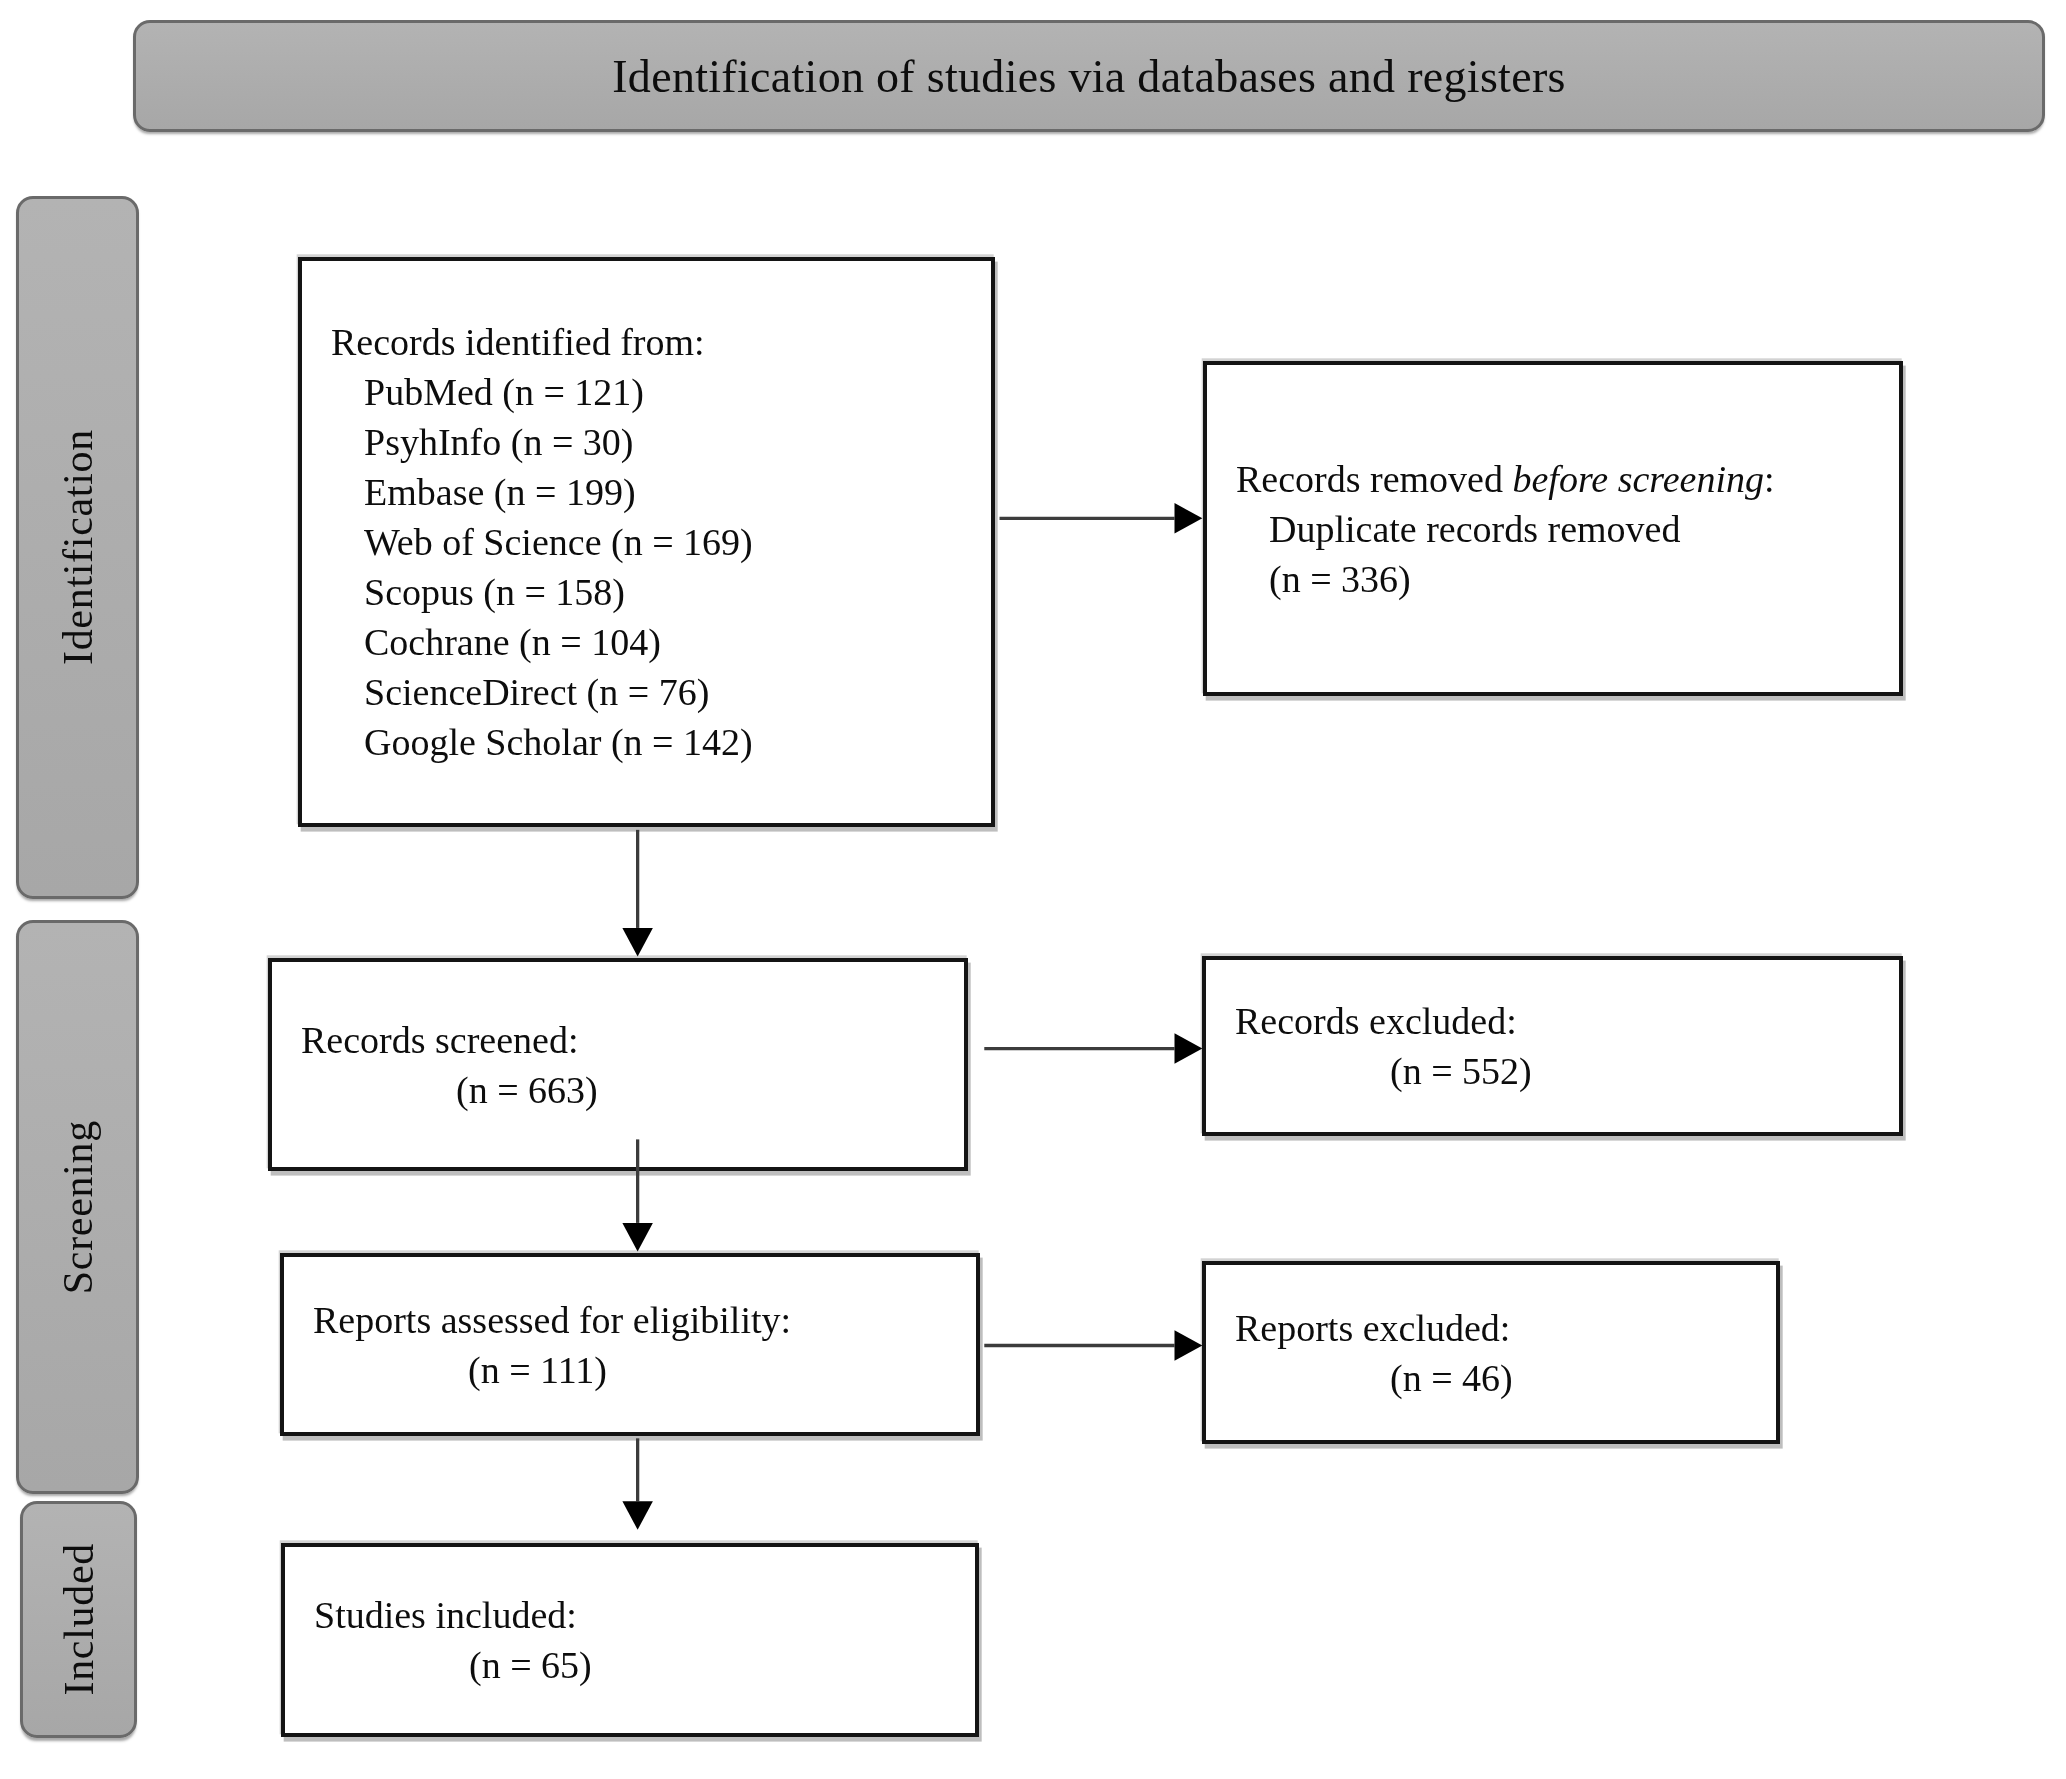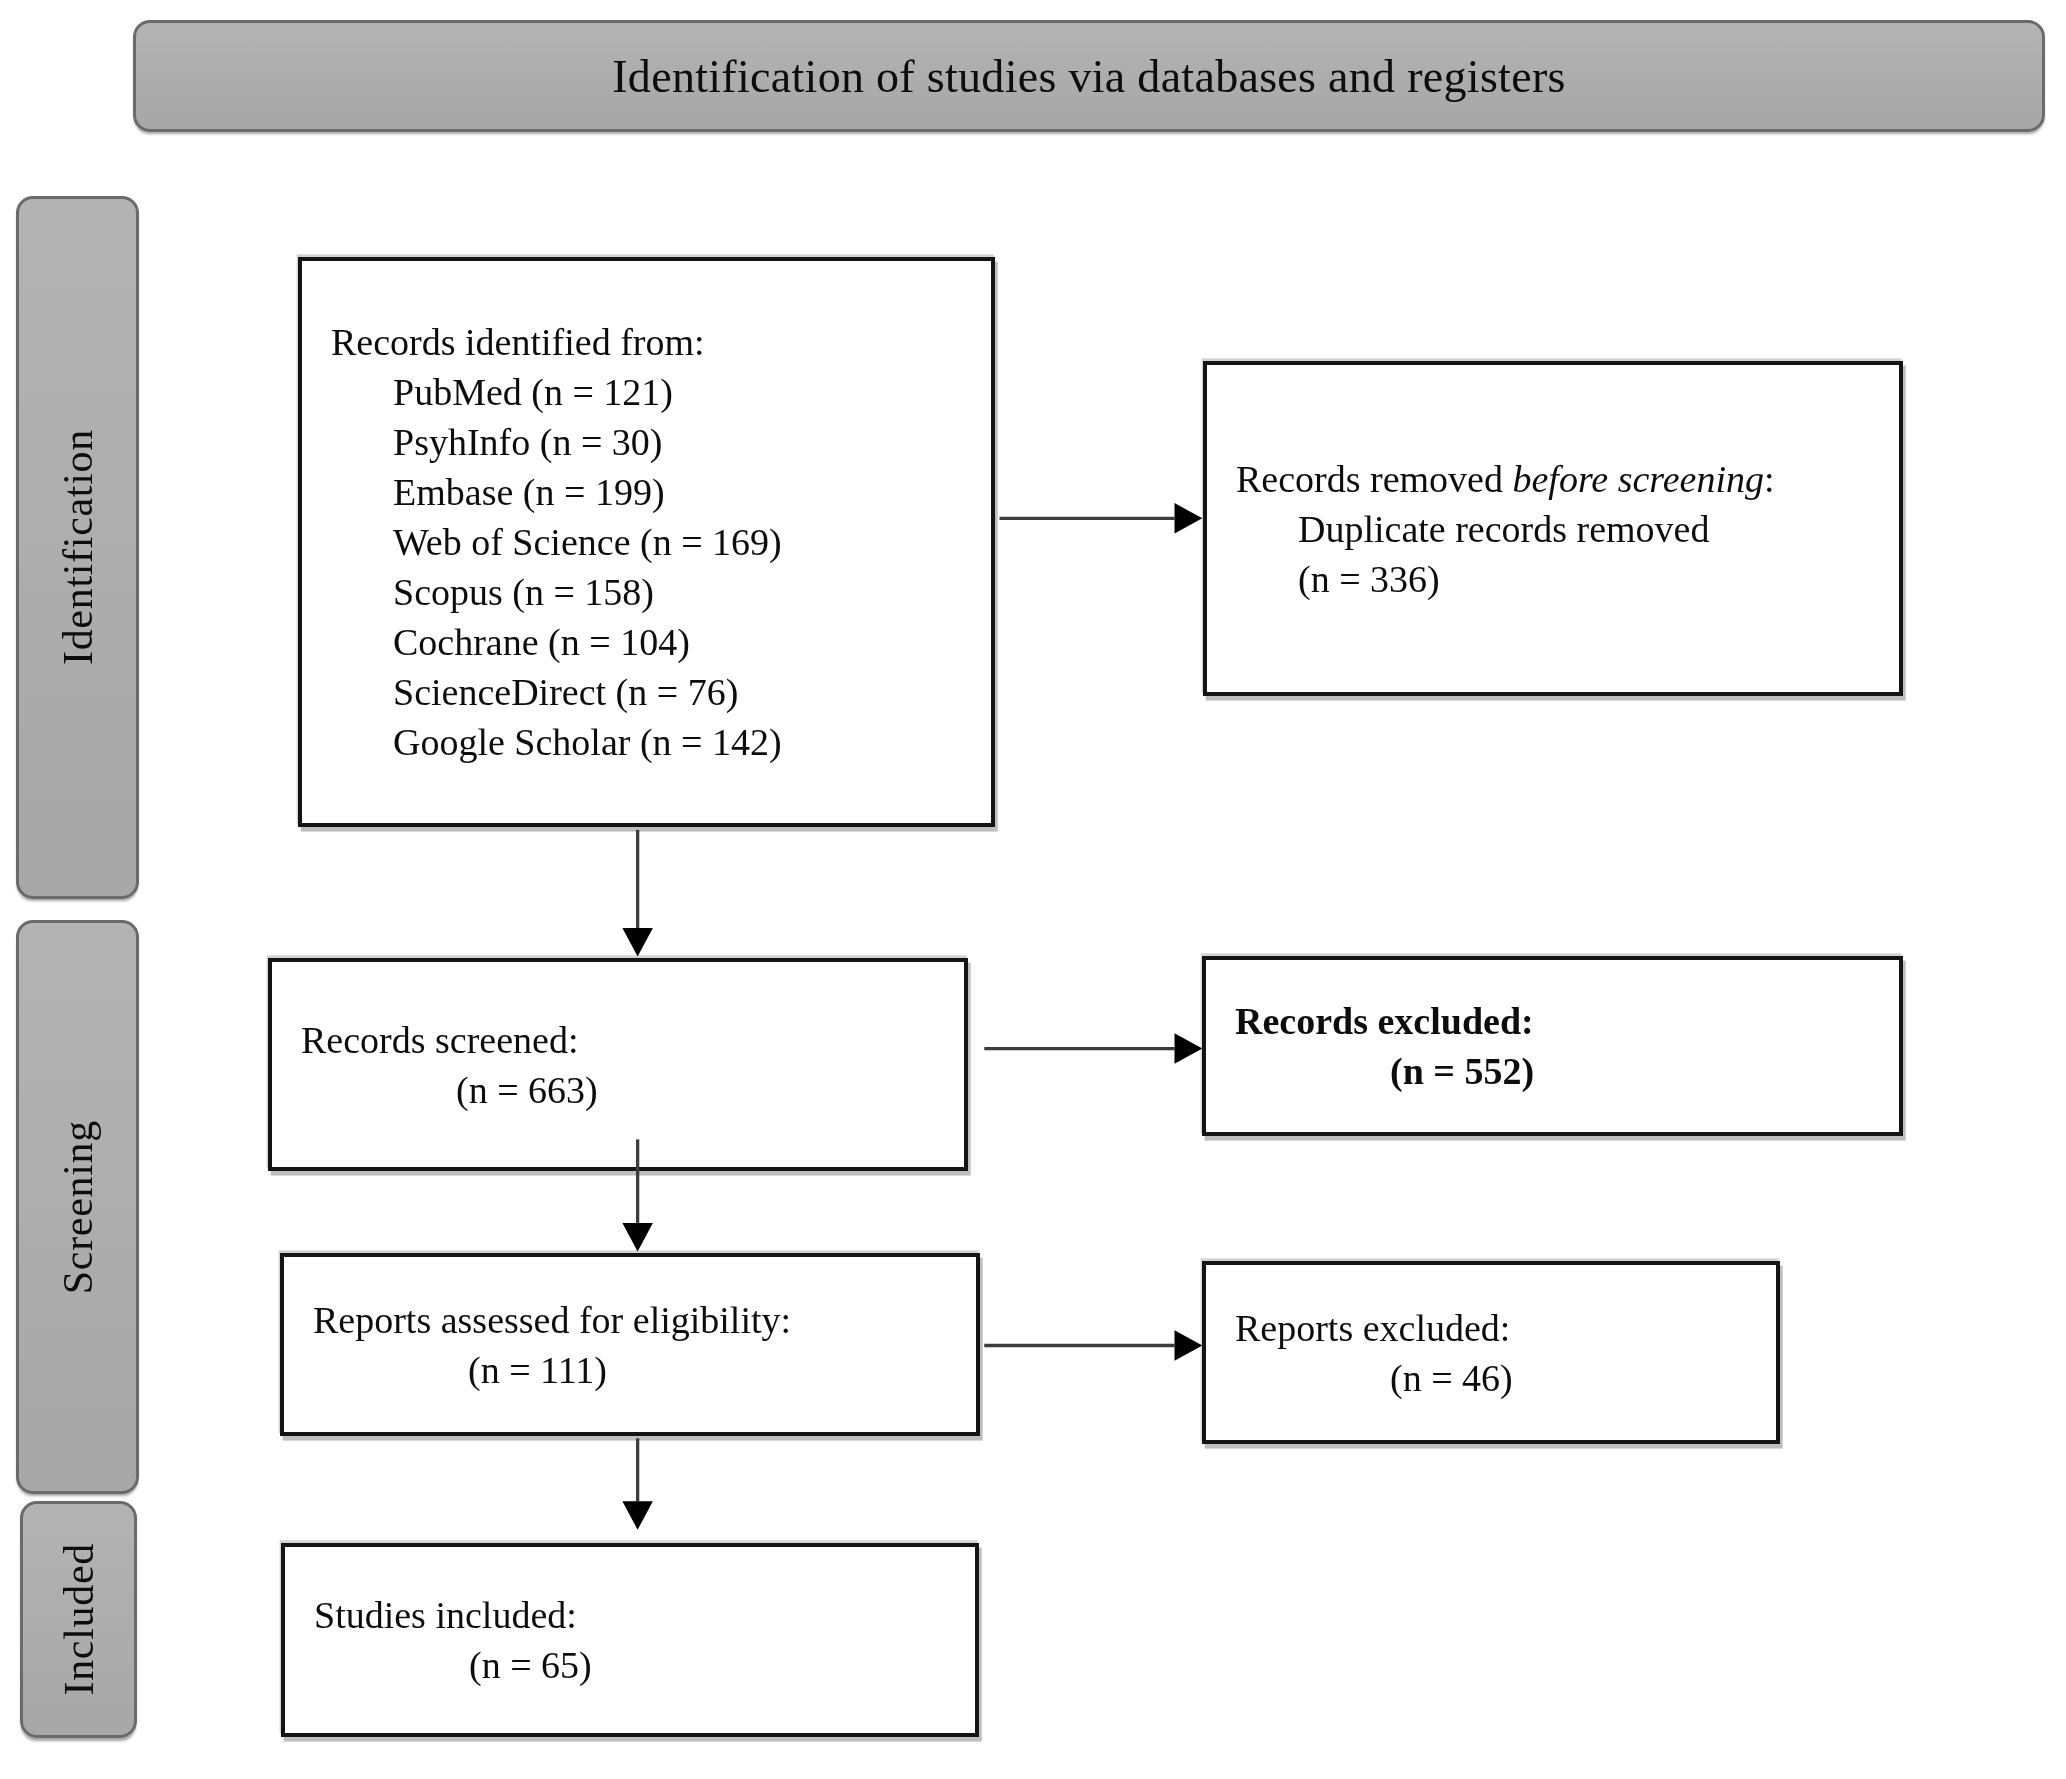--- a/index.html
+++ b/index.html
@@ -58,28 +58,28 @@
     box-shadow: 2.7px 4.6px 0 rgba(110,110,110,0.45), -1.3px -2.7px 0 rgba(130,130,130,0.35);
     display: flex;
     flex-direction: column;
     justify-content: center;
     box-sizing: border-box;
     padding: 6.6px 13.3px 6.6px 29px;
     font-size: 38px;
     line-height: 50px;
   }
   .node .line { white-space: nowrap; }
-  .node .indent1 { margin-left: 62px; }
+  .node .indent1 { margin-left: 33px; }
   .node .indent2 { margin-left: 155px; }
   .node em { font-style: italic; }
 
   .node-records-identified { left: 298px;  top: 257px;  width: 697px; height: 570px; }
   .node-records-removed    { left: 1203px; top: 361px;  width: 700px; height: 335px; }
   .node-records-screened   { left: 268px;  top: 958px; width: 700px; height: 213px; }
-  .node-records-excluded   { left: 1202px; top: 956px; width: 701px; height: 180px; font-weight: bold; }
+  .node-records-excluded   { left: 1202px; top: 956px; width: 701px; height: 180px; }
   .node-reports-assessed   { left: 280px;  top: 1253px; width: 700px; height: 183px; }
   .node-reports-excluded   { left: 1202px; top: 1261px; width: 578px; height: 183px; }
   .node-studies-included   { left: 281px;  top: 1531px; width: 698px; height: 194px; margin-top: 12px; }
 
   
   .arrows {
     position: absolute;
     left: 0; top: 0;
     pointer-events: none;
   }

